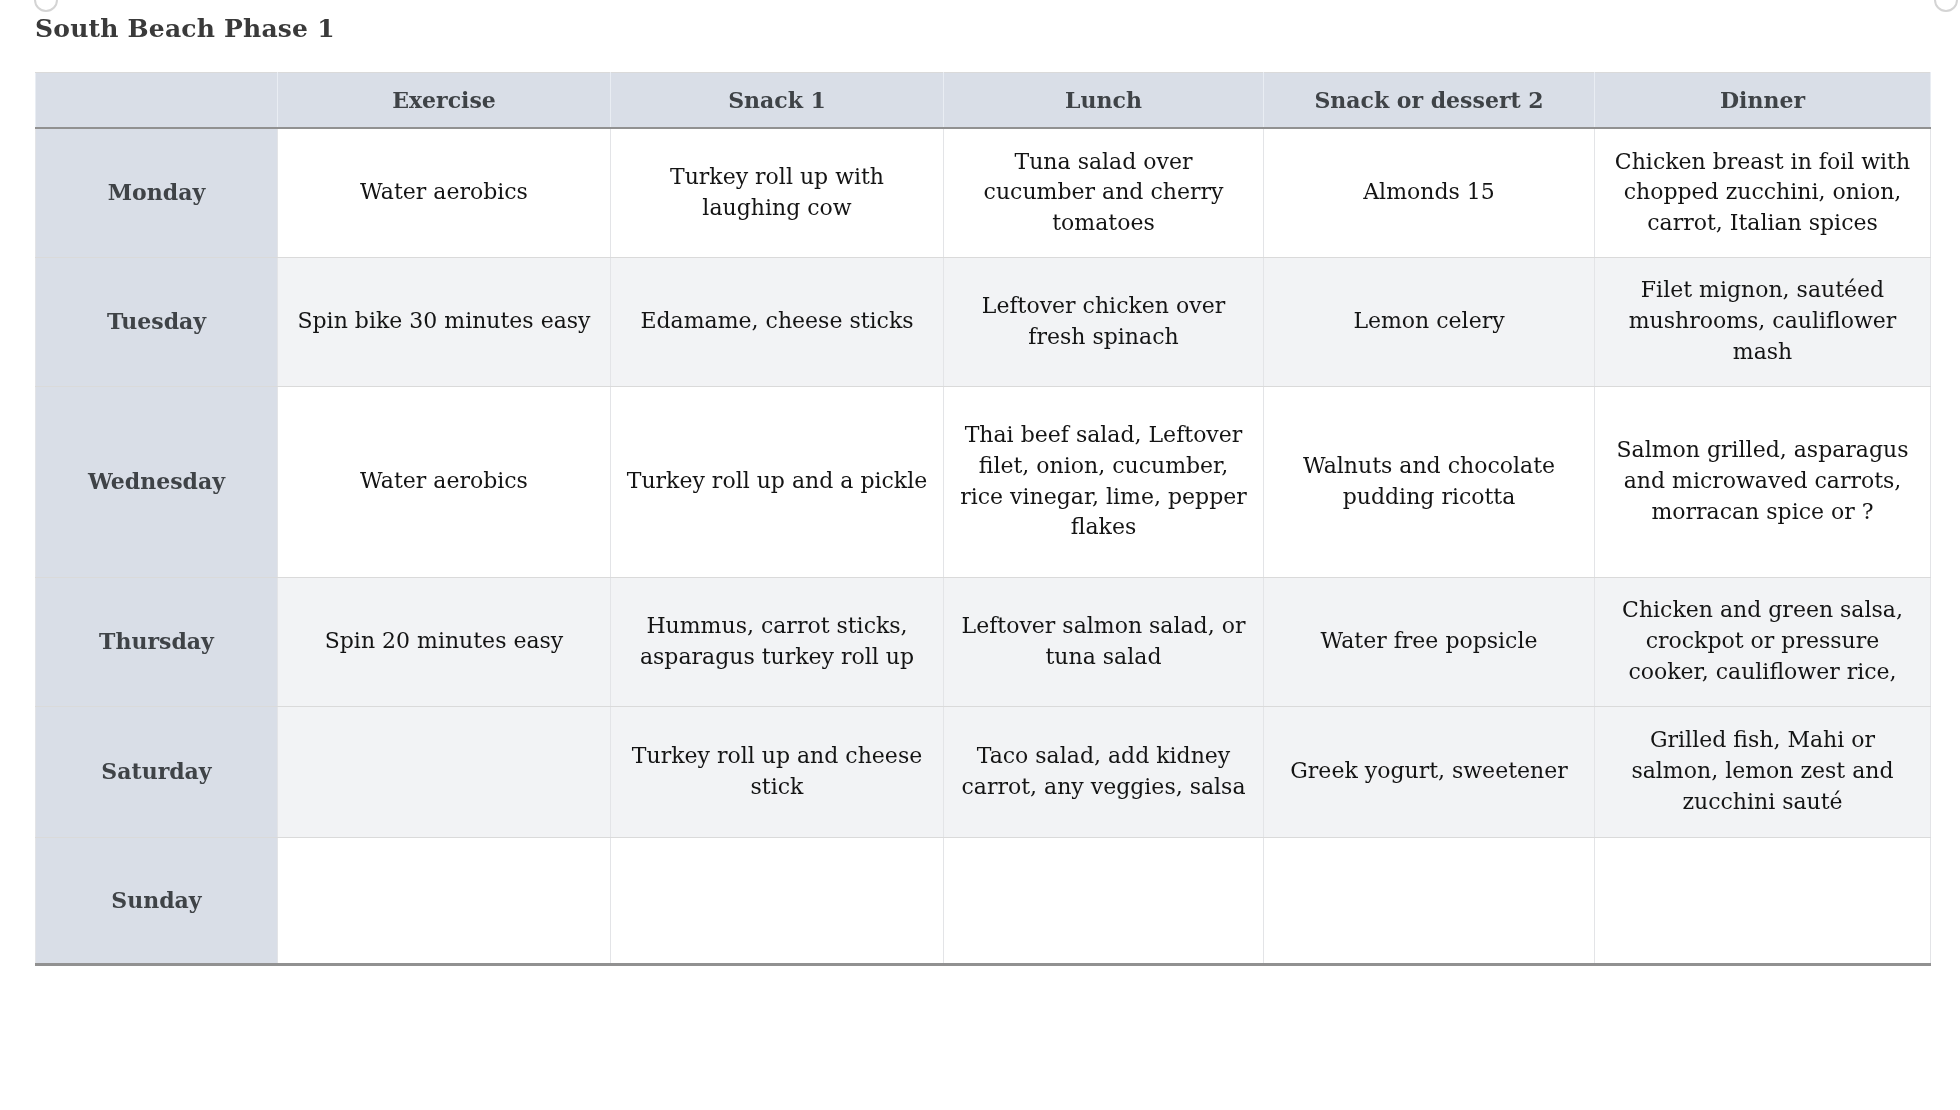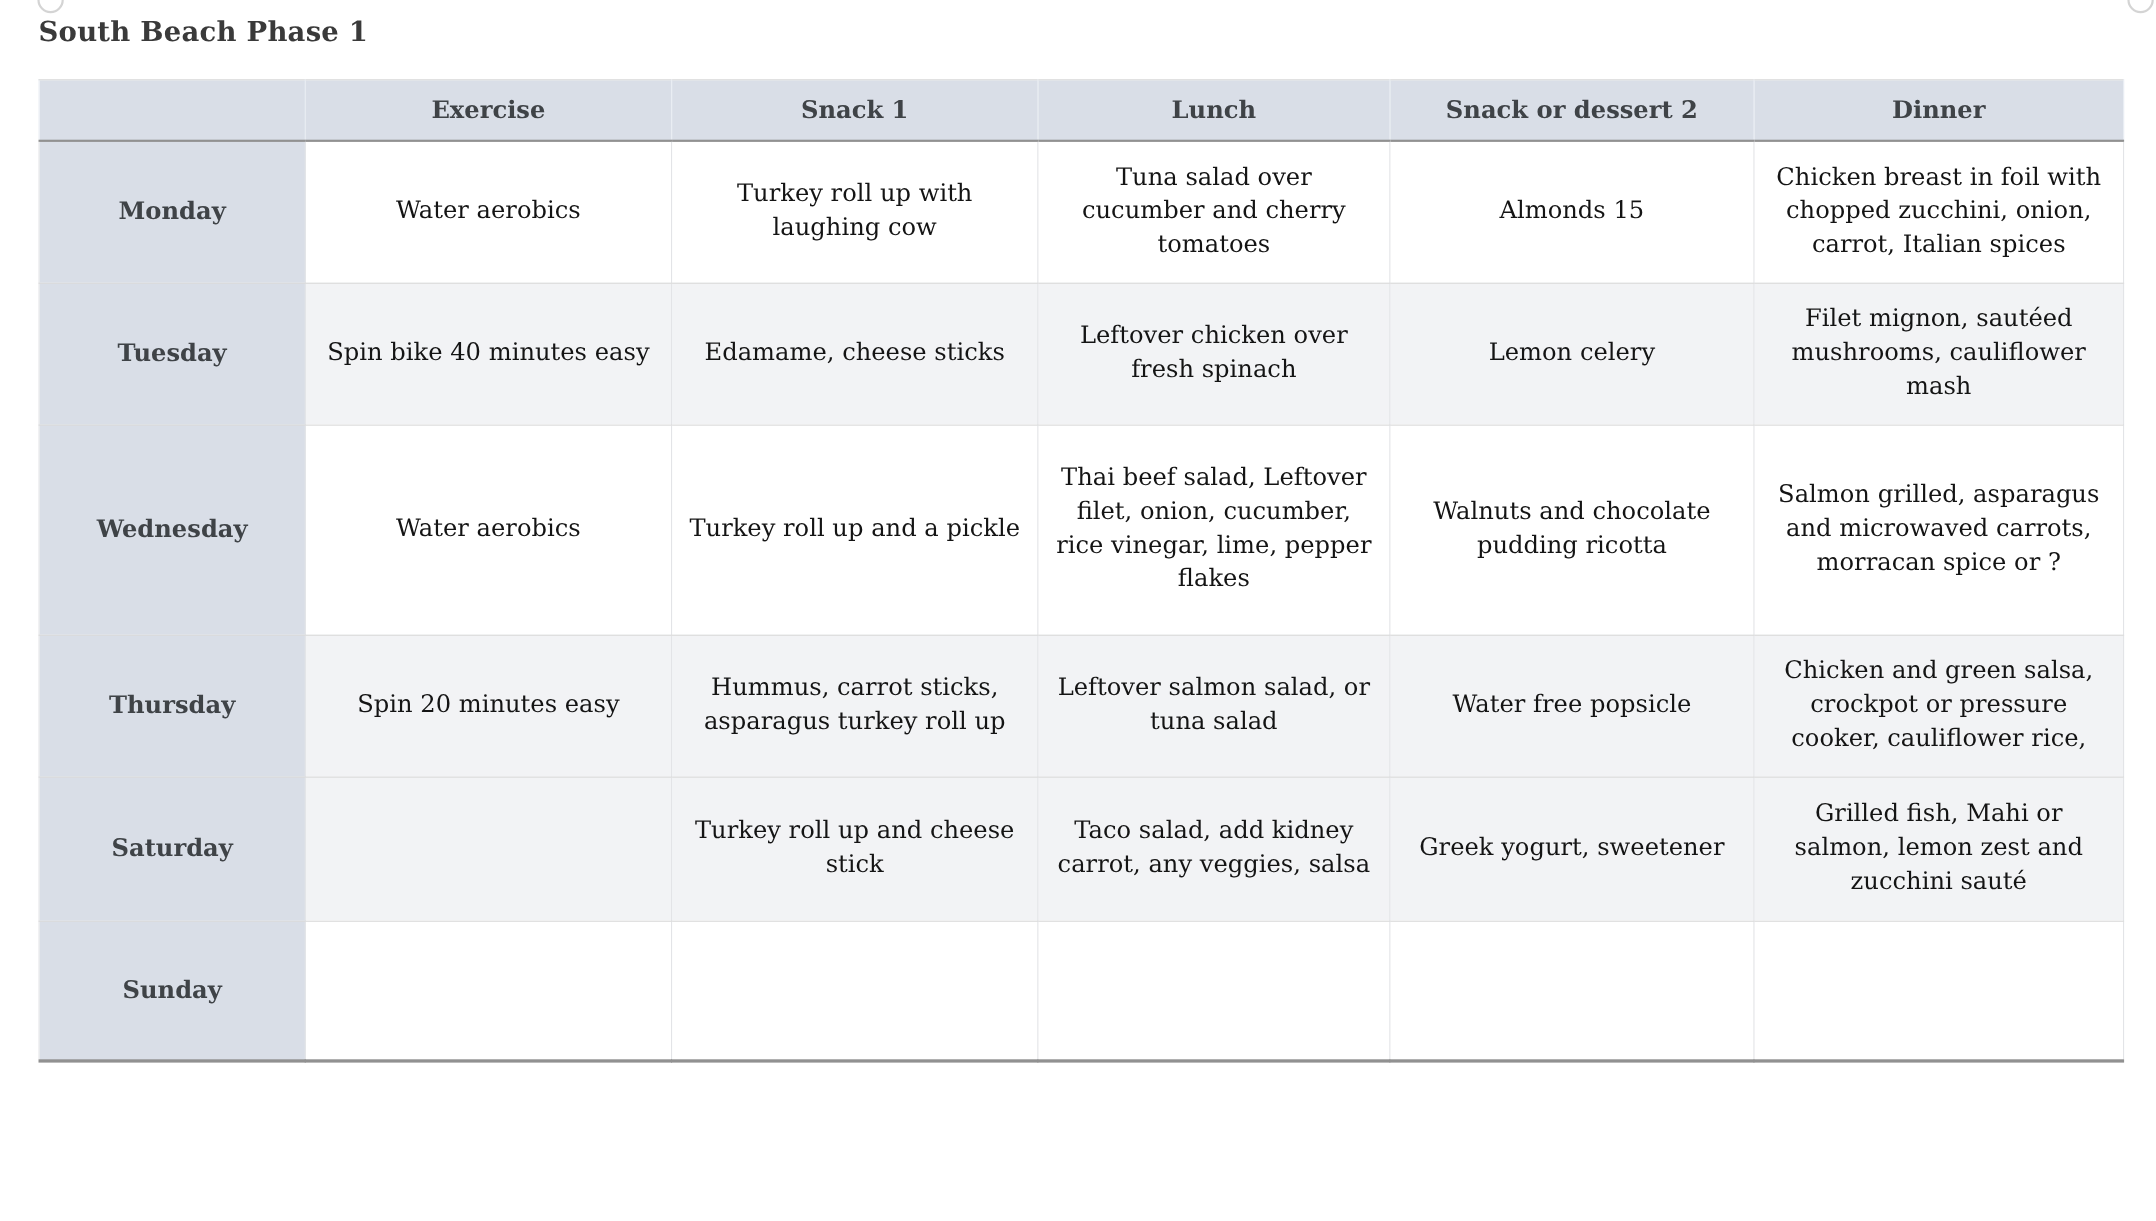--- a/index.html
+++ b/index.html
@@ -109,21 +109,21 @@
     <tr class="r-monday">
       <td class="day">Monday</td>
       <td class="meal">Water aerobics</td>
       <td class="meal">Turkey roll up with laughing cow</td>
       <td class="meal">Tuna salad over cucumber and cherry tomatoes</td>
       <td class="meal">Almonds 15</td>
       <td class="meal">Chicken breast in foil with chopped zucchini, onion, carrot, Italian spices</td>
     </tr>
     <tr class="r-tuesday stripe">
       <td class="day">Tuesday</td>
-      <td class="meal">Spin bike 40 minutes easy</td>
+      <td class="meal">Spin bike 30 minutes easy</td>
       <td class="meal">Edamame, cheese sticks</td>
       <td class="meal">Leftover chicken over fresh spinach</td>
       <td class="meal">Lemon celery</td>
       <td class="meal">Filet mignon, sautéed mushrooms, cauliflower mash</td>
     </tr>
     <tr class="r-wednesday">
       <td class="day">Wednesday</td>
       <td class="meal">Water aerobics</td>
       <td class="meal">Turkey roll up and a pickle</td>
       <td class="meal">Thai beef salad, Leftover filet, onion, cucumber, rice vinegar, lime, pepper flakes</td>

